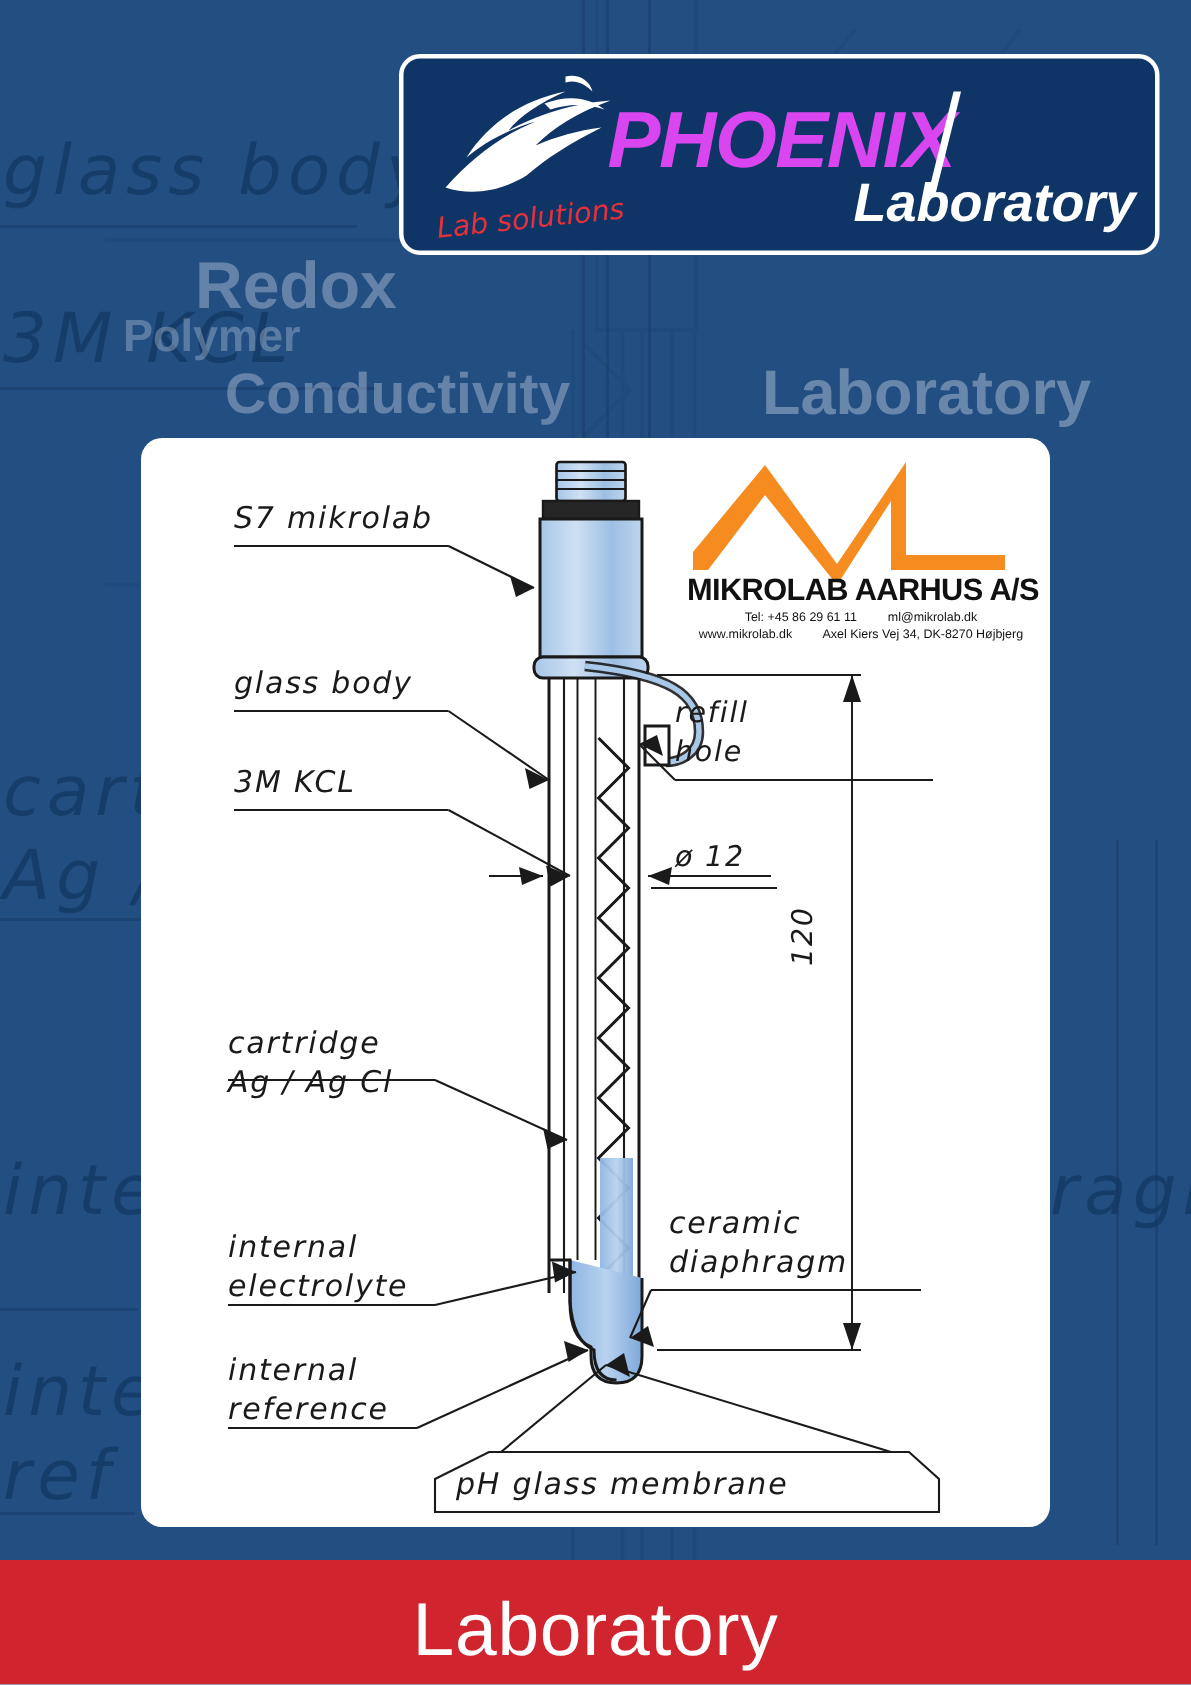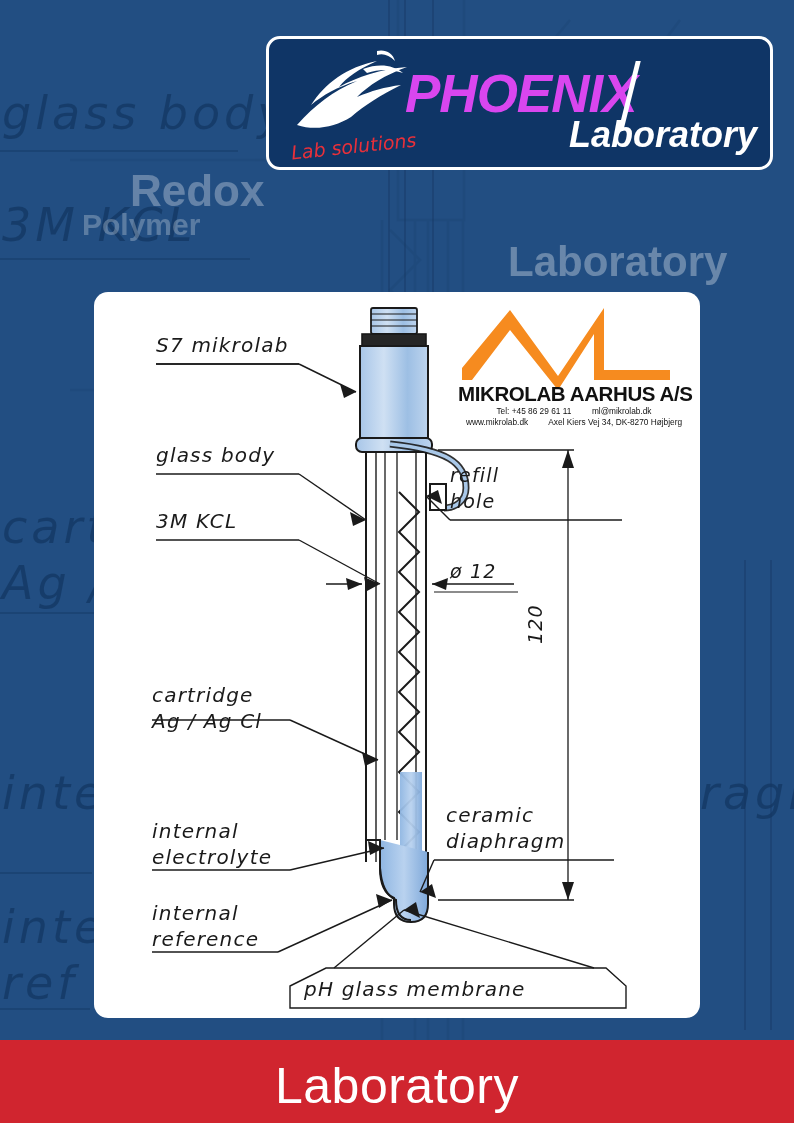--- a/index.html
+++ b/index.html
@@ -237,20 +237,21 @@
     <div class="bg-vline" style="left:388px; top:0px;  height:292px;"></div>
     <div class="bg-vline" style="left:404px; top:0px;  height:292px;"></div>
     <div class="bg-vline" style="left:432px; top:0px;  height:292px;"></div>
     <div class="bg-vline" style="left:744px; top:560px; height:470px;"></div>
     <div class="bg-vline" style="left:770px; top:560px; height:470px;"></div>
   </div>
 
   <div class="keywords">
     <div class="kw kw-redox">Redox</div>
     <div class="kw kw-polymer">Polymer</div>
+    <div class="kw kw-conductivity">Conductivity</div>
     <div class="kw kw-food">Food</div>
     <div class="kw kw-laboratory">Laboratory</div>
   </div>
 
   <div class="logo-box">
     <svg class="logo-bird" viewBox="0 0 140 90">
       <path fill="#ffffff" d="M12 78 C30 58 48 44 72 34 C52 40 38 48 26 58 C40 36 62 20 92 14
                C74 22 62 30 54 40 C72 30 96 22 122 20 C100 28 84 38 72 50
                C86 44 100 40 116 38 C96 48 80 58 66 70 C50 80 30 84 12 78 Z"></path>
       <path fill="#ffffff" d="M92 4 C100 2 108 6 110 14 C104 8 98 6 92 8 Z"></path>

